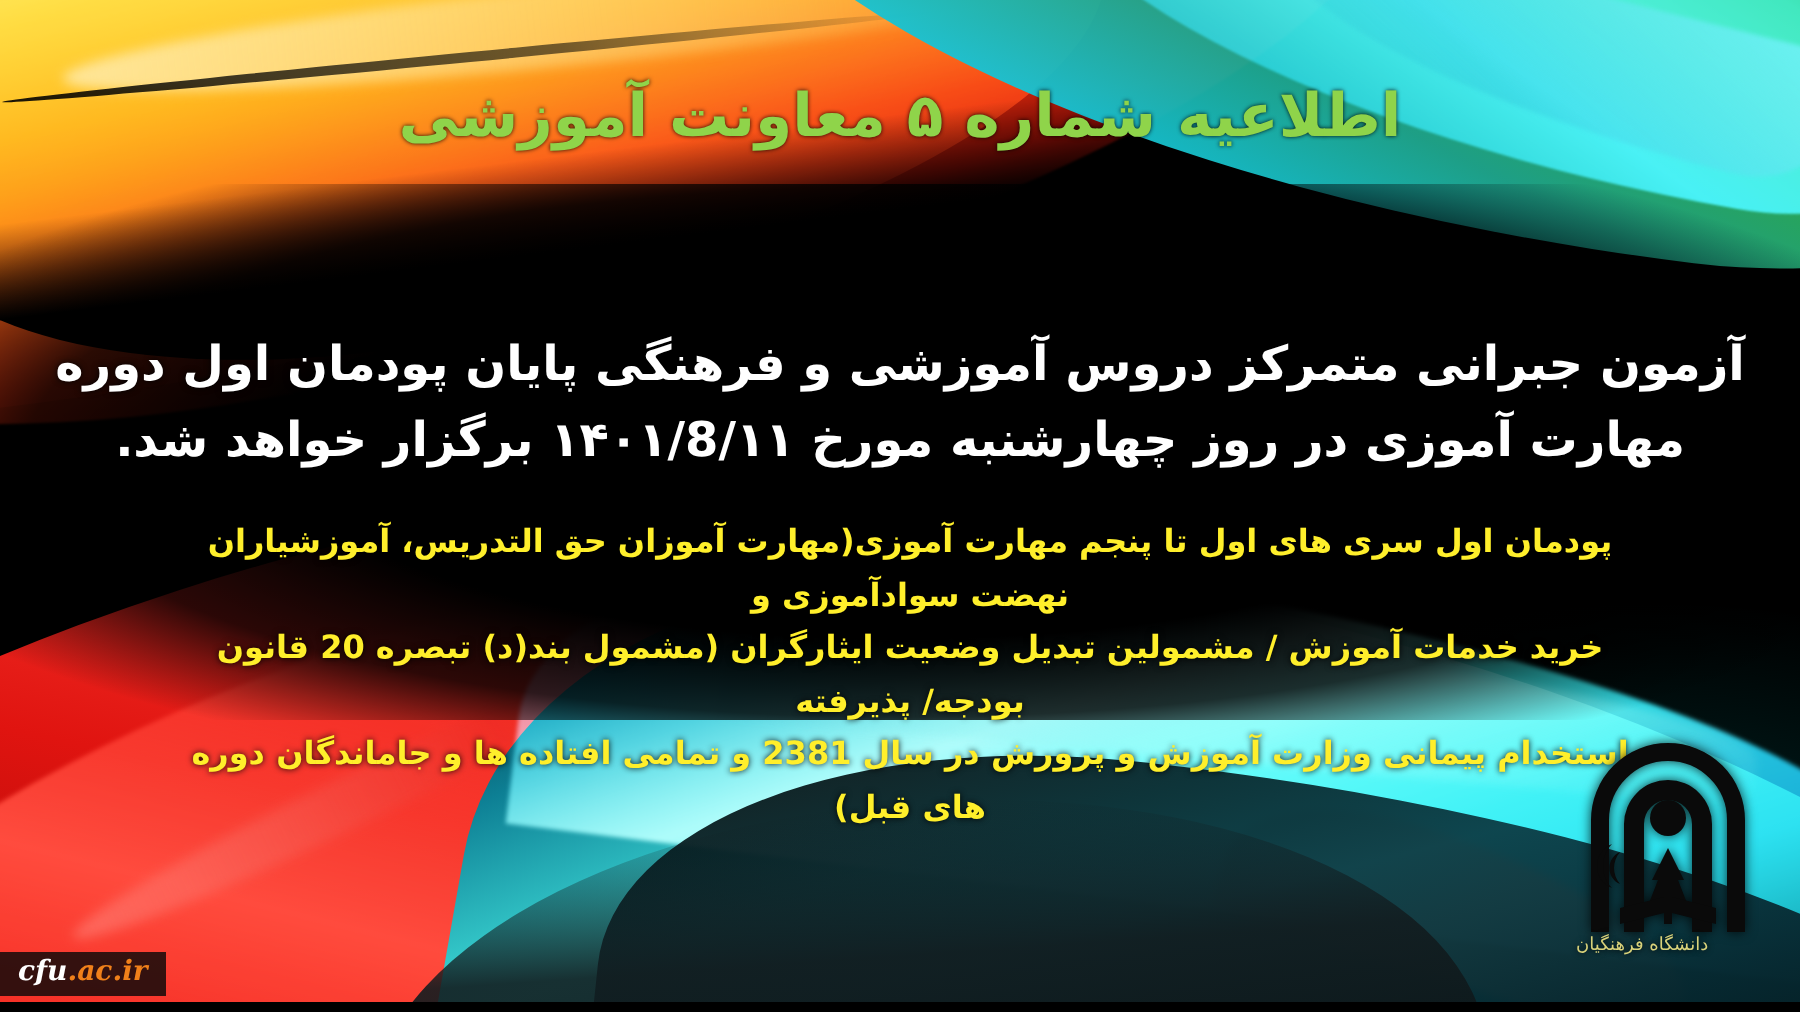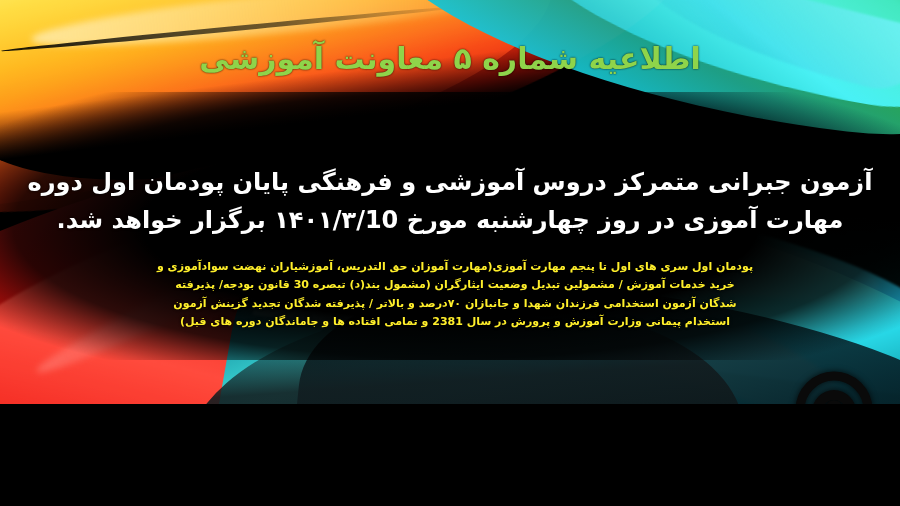--- a/index.html
+++ b/index.html
@@ -4,21 +4,21 @@
 <title>Farhangian University Announcement</title>
 <style>
   html, body {
     margin: 0;
     padding: 0;
     background: #000;
   }
   #poster {
     position: relative;
     width: 900px;
-    height: 404px;
+    height: 501px;
     overflow: hidden;
     background: #030303;
     font-family: "DejaVu Sans", "Liberation Sans", sans-serif;
     direction: rtl;
   }
 
   
   .bg-layer {
     position: absolute;
     inset: 0;
@@ -331,21 +331,21 @@
 
   .detail-block {
     position: absolute;
     top: 258px;
     left: 90px;
     width: 730px;
     text-align: center;
   }
   .detail-line {
     color: #ffef2b;
-    font-size: 11px;
+    font-size: 16px;
     font-weight: bold;
     line-height: 1.66;
     text-shadow: 0 0 3px rgba(0,0,0,0.95);
   }
 
   
   .logo {
     position: absolute;
     right: 18px;
     bottom: 34px;
@@ -416,27 +416,26 @@
   <div class="center-dark"></div>
 
   <div class="content">
 
     <div class="title-block">
       <div class="title-line">اطلاعیه شماره ۵ معاونت آموزشی</div>
     </div>
 
     <div class="headline-block">
       <div class="headline-line">آزمون جبرانی متمرکز دروس آموزشی و فرهنگی  پایان پودمان اول دوره</div>
-      <div class="headline-line">مهارت آموزی در روز چهارشنبه  مورخ ۱۴۰۱/۳/10 برگزار خواهد شد.</div>
+      <div class="headline-line">مهارت آموزی در روز چهارشنبه  مورخ ۱۴۰۱/8/۱۱ برگزار خواهد شد.</div>
     </div>
 
     <div class="detail-block">
       <div class="detail-line">پودمان اول سری های اول تا  پنجم مهارت آموزی(مهارت آموزان حق التدریس، آموزشیاران نهضت سوادآموزی و</div>
-      <div class="detail-line">خرید خدمات آموزش  / مشمولین تبدیل وضعیت ایثارگران (مشمول بند(د) تبصره 30 قانون بودجه/ پذیرفته</div>
-      <div class="detail-line">شدگان آزمون استخدامی فرزندان شهدا و جانبازان ۷۰درصد و بالاتر / پذیرفته شدگان تجدید گزینش  آزمون</div>
+      <div class="detail-line">خرید خدمات آموزش  / مشمولین تبدیل وضعیت ایثارگران (مشمول بند(د) تبصره 20 قانون بودجه/ پذیرفته</div>
       <div class="detail-line">استخدام پیمانی وزارت آموزش و پرورش در سال 2381 و تمامی افتاده ها و جاماندگان دوره های قبل)</div>
     </div>
 
     <svg class="logo" viewBox="0 0 96 106">
       <g fill="none" stroke="#0a0a0a" stroke-width="9">
 
         <path d="M14 100 L14 44 A34 34 0 0 1 82 44 L82 100"></path>
       </g>
       <g fill="#0a0a0a">
 
@@ -449,15 +448,18 @@
 
         <path d="M48 58 L40 74 L43 74 L36 92 L48 84 L60 92 L53 74 L56 74 Z"></path>
 
         <path d="M24 88 L48 82 L72 88 L72 96 L48 90 L24 96 Z"></path>
 
         <rect x="46" y="82" width="4" height="14"></rect>
       </g>
     </svg>
     <div class="logo-caption">دانشگاه فرهنگیان</div>
 
+    <div class="watermark">
+      <span class="wm-white">cfu</span><span class="wm-orange">.ac.ir</span>
+    </div>
 
   </div>
 </div>
 
 </body></html>

